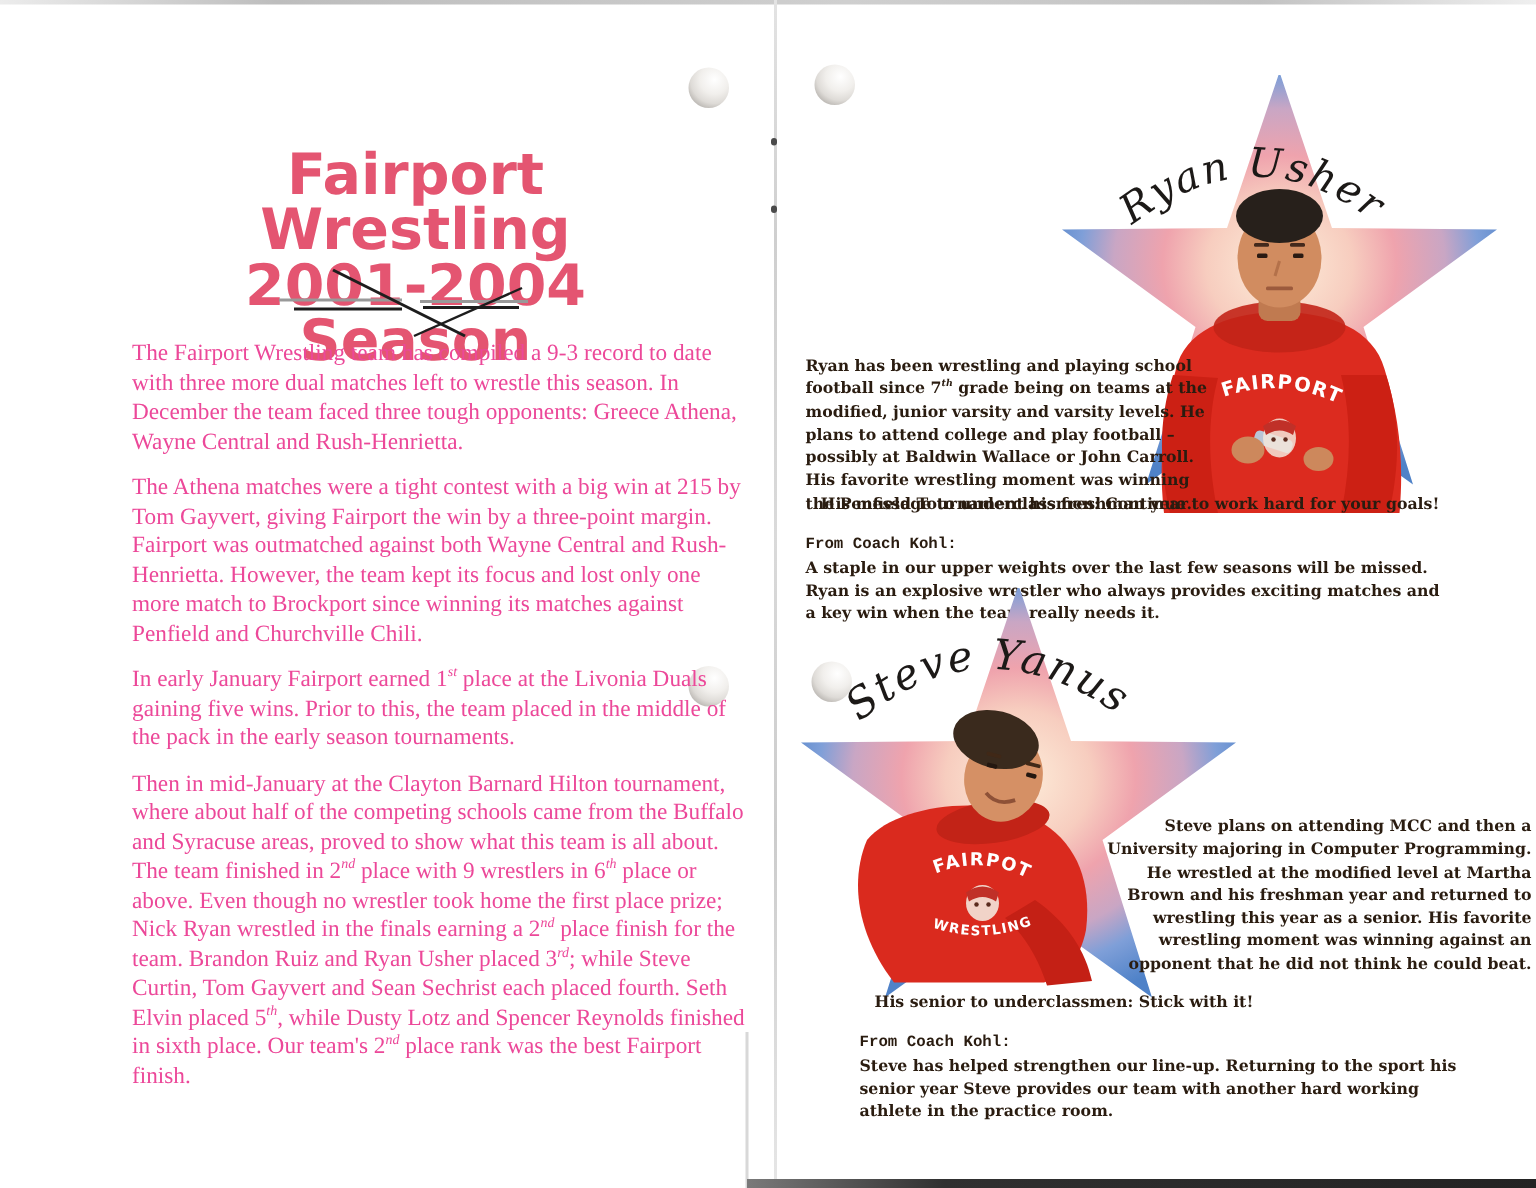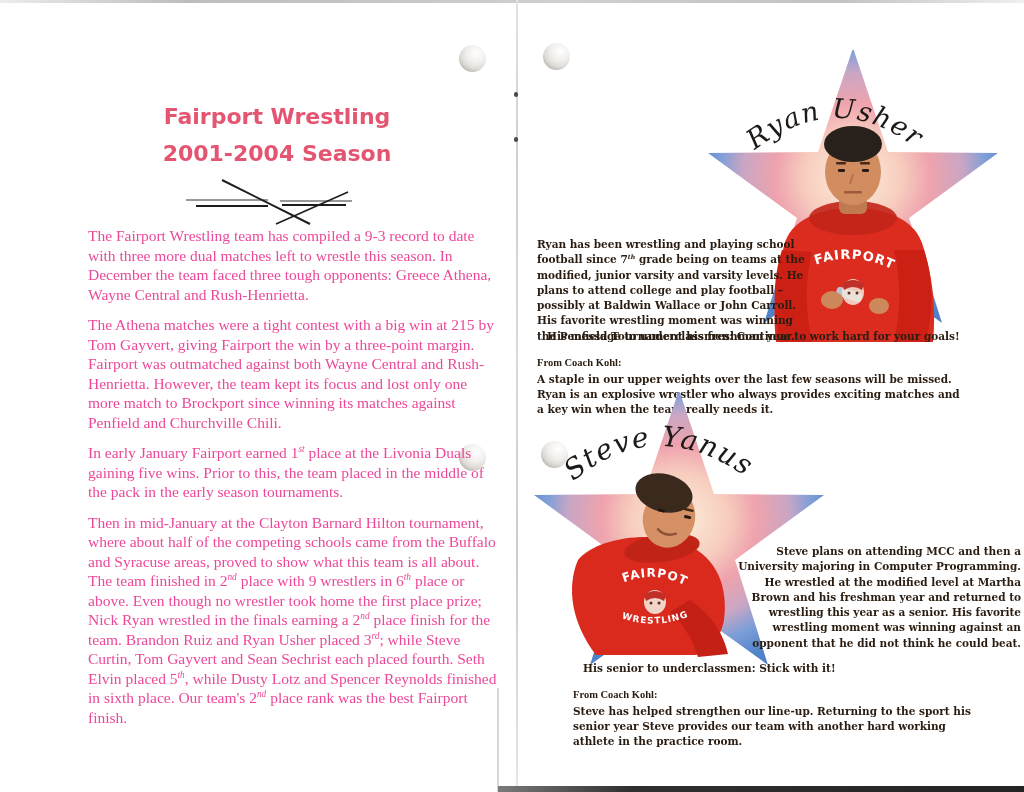--- a/index.html
+++ b/index.html
@@ -11,34 +11,34 @@
   .seam{position:absolute;left:516px;top:0;width:2px;height:792px;
         background:linear-gradient(#e3e3e3,#cfcfcf 20%,#dadada 45%,#cccccc 70%,#e6e6e6);}
   .speck{position:absolute;width:4px;height:5px;background:#4a4a4a;border-radius:2px;}
   .corner-line{position:absolute;left:497px;top:688px;width:2px;height:104px;background:#d8d8d8;}
   .bottomband{position:absolute;left:498px;bottom:0;width:526px;height:6px;
               background:linear-gradient(90deg,#7a7a7a,#303030 25%,#232323);}
   .hole{position:absolute;width:27px;height:27px;border-radius:50%;
         background:radial-gradient(circle at 64% 30%, #ffffff 0%, #f1efec 38%, #dedbd7 62%, #928e89 100%);}
   
   .title{position:absolute;left:97px;top:98px;width:360px;text-align:center;
-         font-family:"DejaVu Sans", sans-serif;font-weight:bold;font-size:22px;line-height:37px;
+         font-family:"DejaVu Sans", sans-serif;font-weight:bold;font-size:38px;line-height:37px;
          color:#e45571;letter-spacing:0px;}
   .divider{position:absolute;left:158px;top:178px;}
   .bodycol{position:absolute;left:88px;top:226px;width:414px;color:#ec4899;
            font-size:15.5px;line-height:19.5px;text-align:left;}
   .bodycol p{margin:0 0 11px 0;}
   sup{font-size:60%;line-height:0;font-style:italic;}
   
   .starsvg{position:absolute;}
   .bio{position:absolute;font-family:"DejaVu Serif", serif;font-weight:bold;
        color:#2a1c10;font-size:10.5px;line-height:15.3px;}
   .msg{position:absolute;font-family:"DejaVu Serif", serif;font-weight:bold;
        color:#2a1c10;font-size:10.5px;line-height:14px;margin-left:10px;}
-  .coachhead{position:absolute;font-family:Liberation Serif, serif;font-weight:bold;
+  .coachhead{position:absolute;font-family:Liberation Mono, monospace;font-weight:bold;
        color:#2a1c10;font-size:10.5px;}
   .coachtext{position:absolute;font-family:"DejaVu Serif", serif;font-weight:bold;
        color:#2a1c10;font-size:10.5px;line-height:15px;}
   .name-arc{font-family:"DejaVu Serif", serif;font-style:italic;font-size:27px;
             fill:#1c1917;letter-spacing:1.5px;}
   .name-arc-s{font-family:"DejaVu Serif", serif;font-style:italic;font-size:28px;
             fill:#1c1917;letter-spacing:1.5px;}
   .chest-text{font-family:"DejaVu Sans", sans-serif;font-weight:bold;fill:#ffffff;}
 </style>
 </head>

